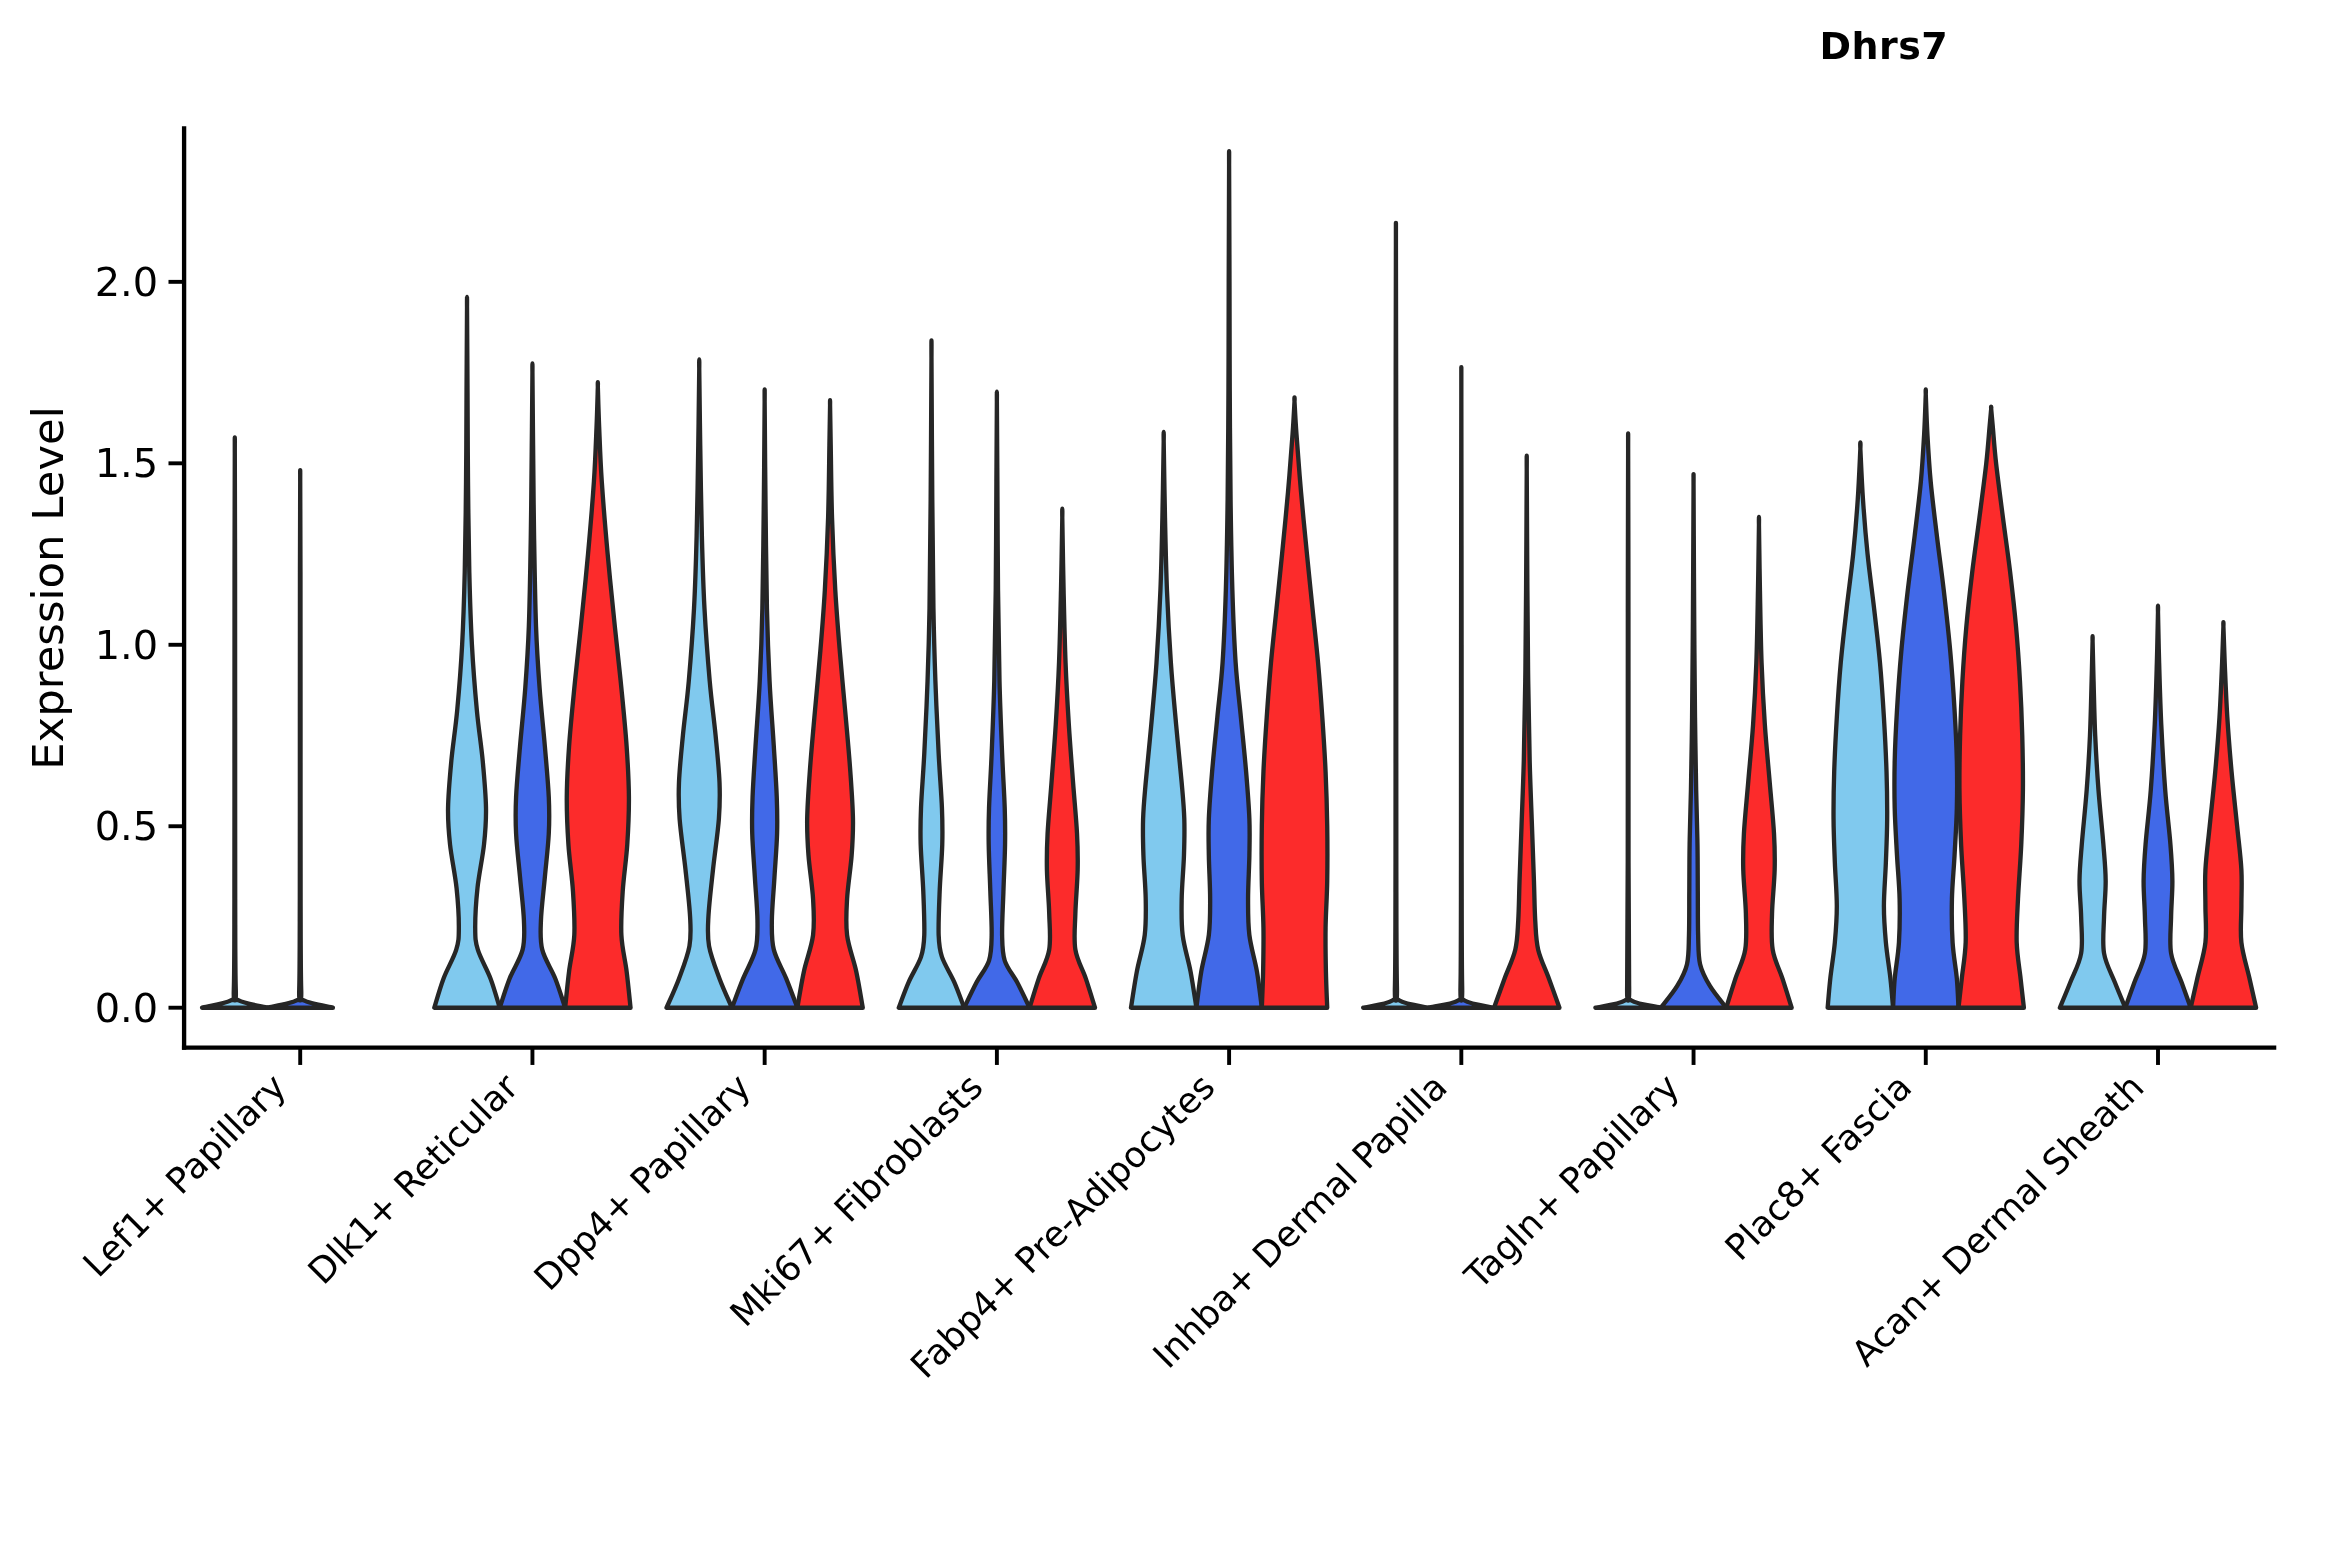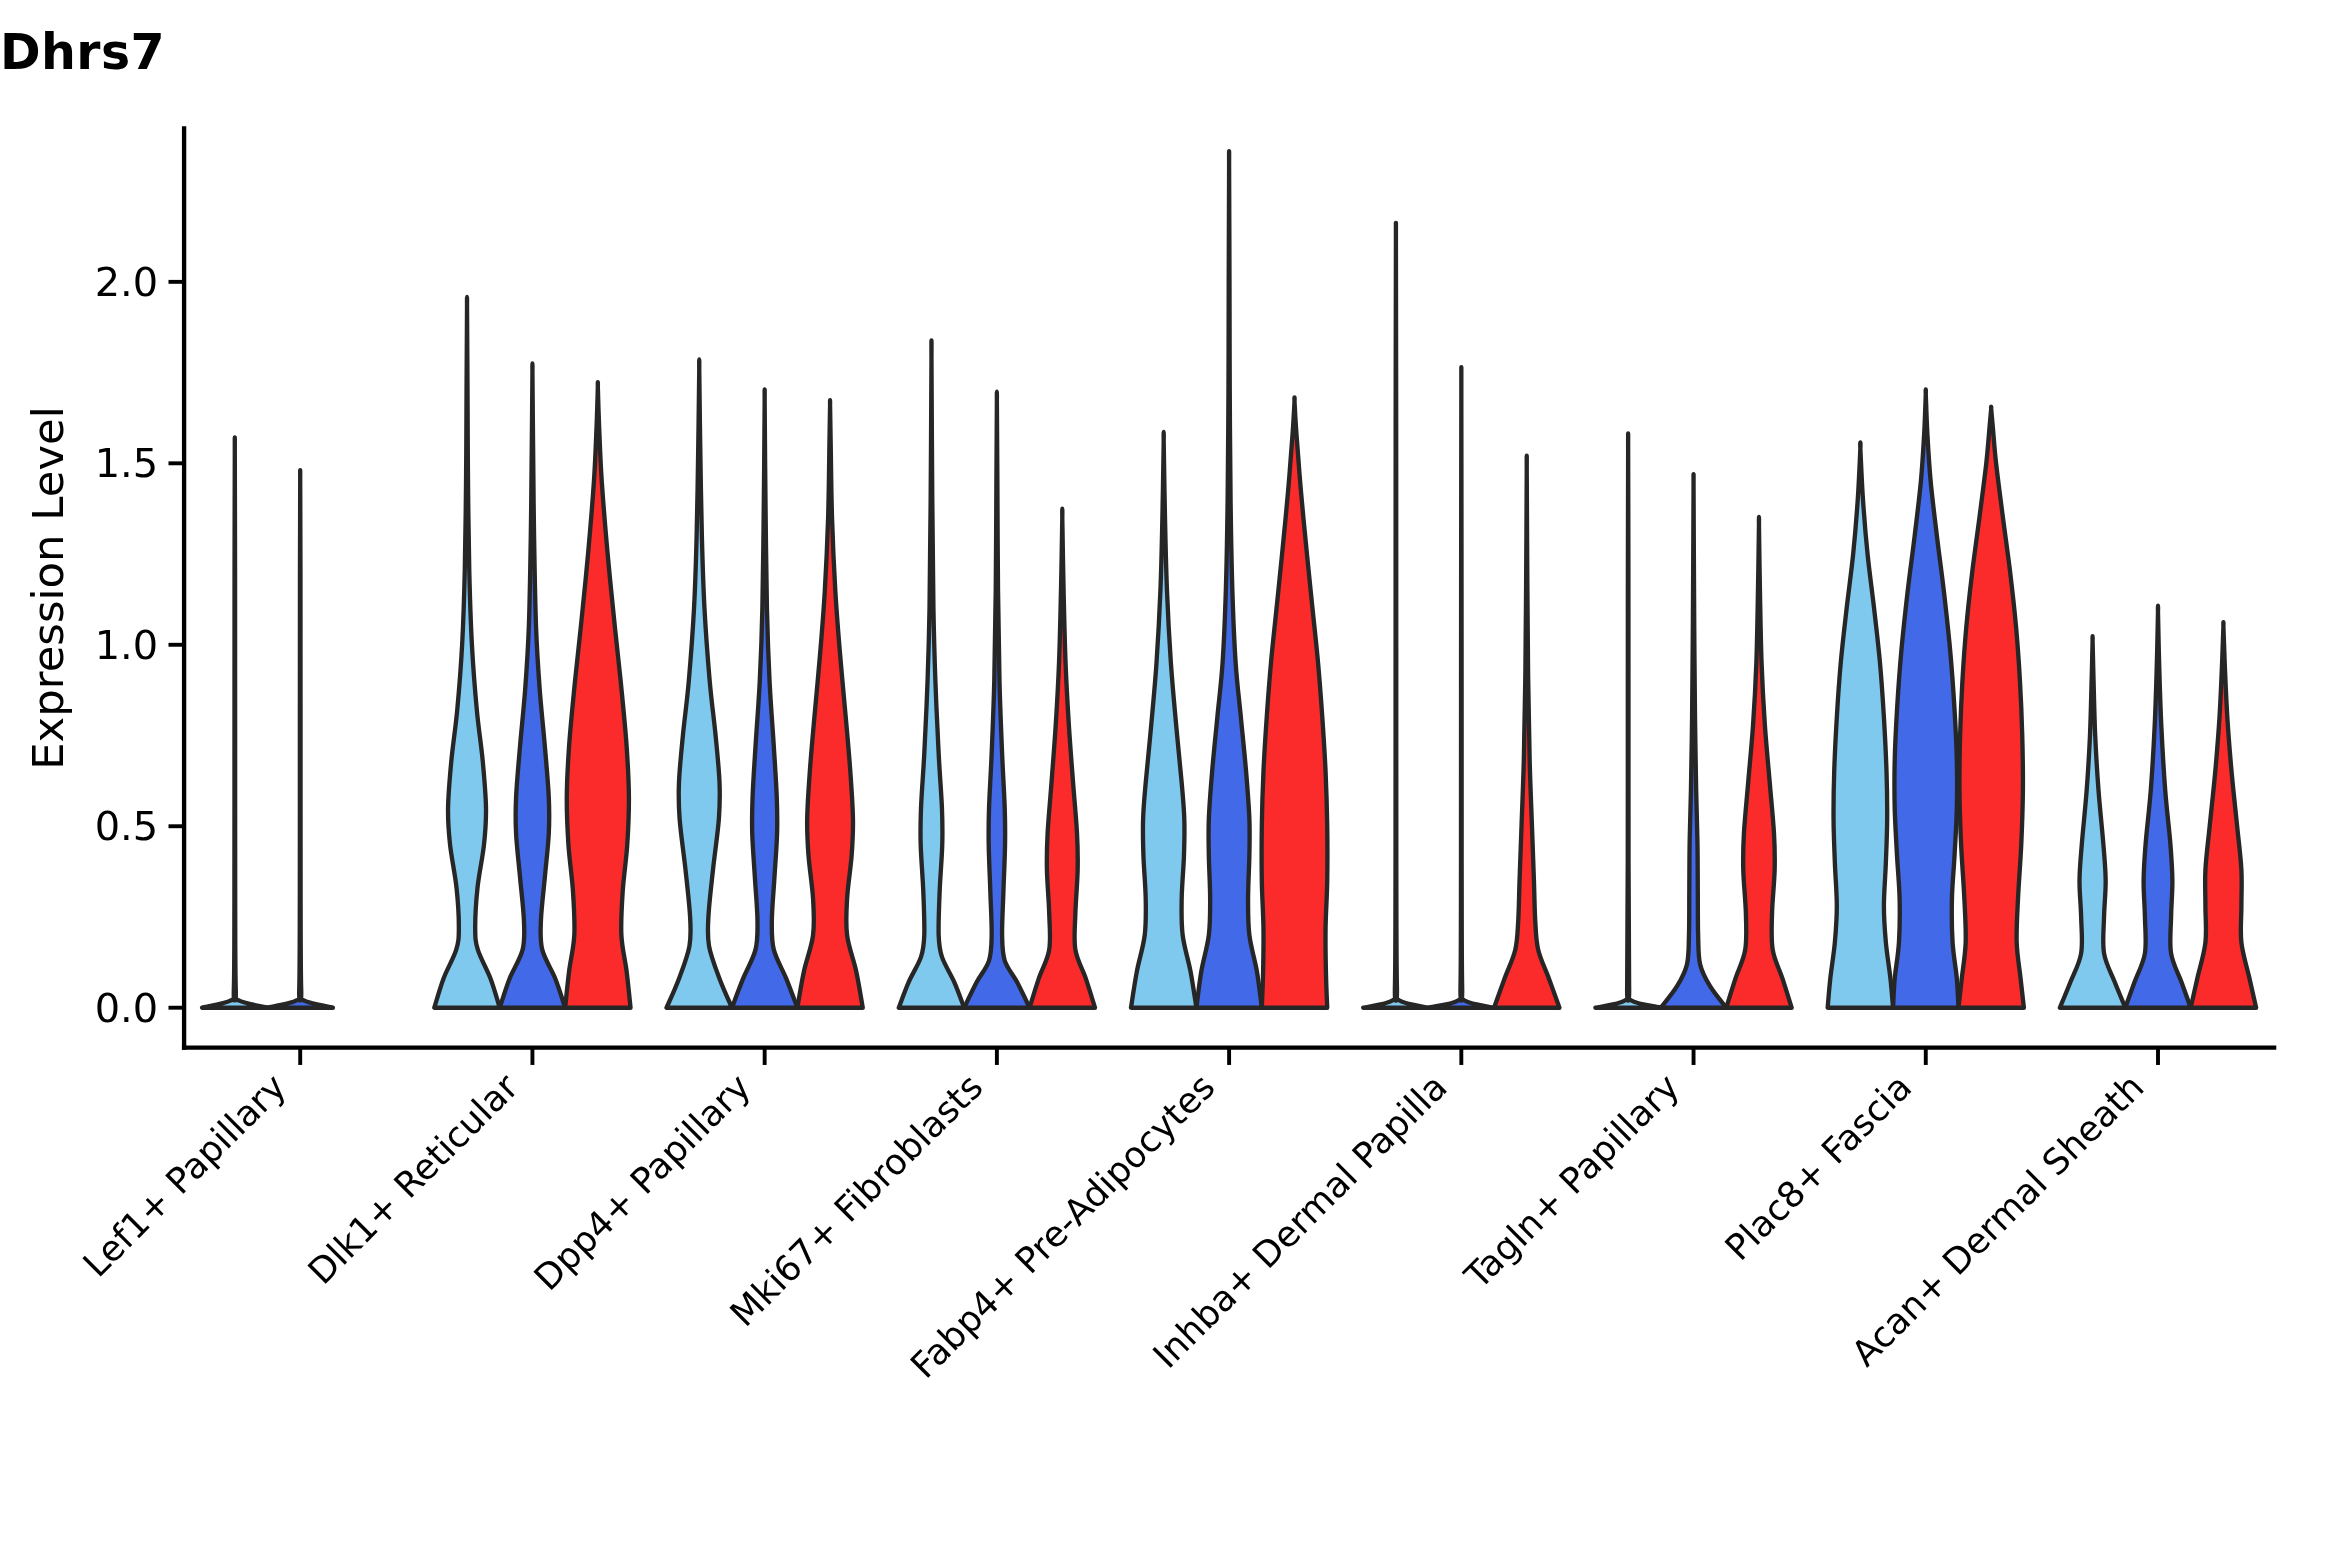--- a/index.html
+++ b/index.html
@@ -17,22 +17,22 @@
     position: relative;
     width: 2342px;
     height: 1561px;
     background: #ffffff;
   }
   #plot-title {
     position: absolute;
     left: 0;
     top: 24px;
     width: 1948px;
-    text-align: left;
-    font-size: 49px;
+    text-align: right;
+    font-size: 38px;
     font-weight: bold;
     color: #000000;
     letter-spacing: 0.4px;
   }
   #chart-svg {
     position: absolute;
     left: 0;
     top: 0;
   }
   .axis-spine {

